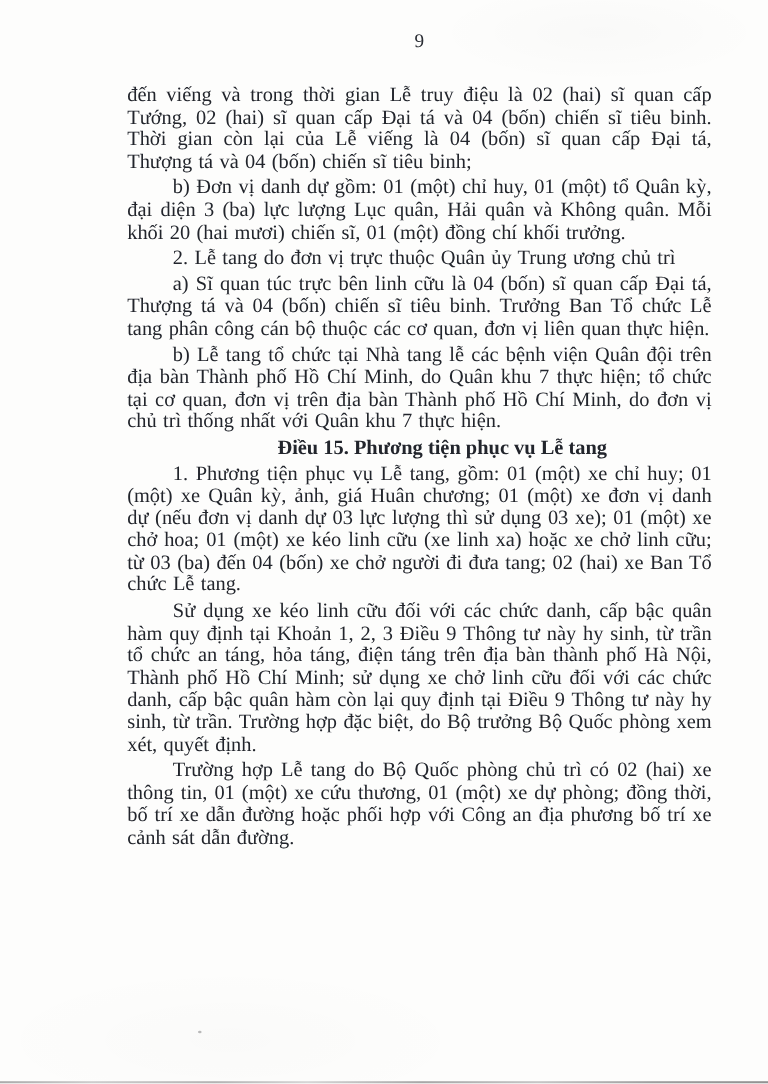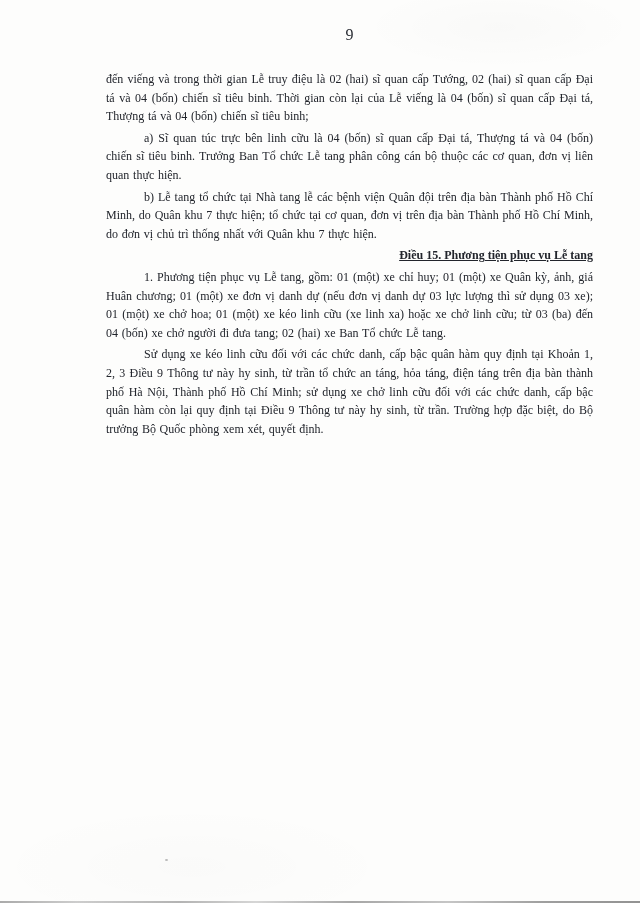--- a/index.html
+++ b/index.html
@@ -38,36 +38,35 @@
   }
   .page-number {
     text-align: center;
     font-size: 16px;
     line-height: 18px;
     margin-bottom: 26px;
     color: #2a2d34;
   }
   .body-text {
     text-align: justify;
-    font-size: 12px;
+    font-size: 17px;
     line-height: 18.6px;
   }
   .para {
     margin: 0 0 3px 0;
     text-indent: 38px;
     word-spacing: 0.06em;
   }
   .para.no-indent {
     text-indent: 0;
   }
   .para.heading {
     font-weight: bold;
-    text-align: right;
+    text-align: center;
     word-spacing: normal;
-    text-decoration: underline;
   }
   .scan-edge {
     position: absolute;
     left: 0;
     bottom: 0;
     width: 100%;
     height: 2px;
     background: linear-gradient(to right,
       #8f8f8f 0%, #bdbdbd 12%, #9b9b9b 28%, #c9c9c9 40%,
       #8a8a8a 55%, #b3b3b3 70%, #7f7f7f 85%, #6f6f6f 100%);
@@ -85,23 +84,26 @@
 </style>
 </head>
 <body>
 
 <div class="page">
   <div class="content">
     <div class="page-number">9</div>
 
     <div class="body-text">
       <p class="para no-indent">đến viếng và trong thời gian Lễ truy điệu là 02 (hai) sĩ quan cấp Tướng, 02 (hai) sĩ quan cấp Đại tá và 04 (bốn) chiến sĩ tiêu binh. Thời gian còn lại của Lễ viếng là 04 (bốn) sĩ quan cấp Đại tá, Thượng tá và 04 (bốn) chiến sĩ tiêu binh;</p>
+      <p class="para">b) Đơn vị danh dự gồm: 01 (một) chỉ huy, 01 (một) tổ Quân kỳ, đại diện 3 (ba) lực lượng Lục quân, Hải quân và Không quân. Mỗi khối 20 (hai mươi) chiến sĩ, 01 (một) đồng chí khối trưởng.</p>
+      <p class="para">2. Lễ tang do đơn vị trực thuộc Quân ủy Trung ương chủ trì</p>
       <p class="para">a) Sĩ quan túc trực bên linh cữu là 04 (bốn) sĩ quan cấp Đại tá, Thượng tá và 04 (bốn) chiến sĩ tiêu binh. Trưởng Ban Tổ chức Lễ tang phân công cán bộ thuộc các cơ quan, đơn vị liên quan thực hiện.</p>
       <p class="para">b) Lễ tang tổ chức tại Nhà tang lễ các bệnh viện Quân đội trên địa bàn Thành phố Hồ Chí Minh, do Quân khu 7 thực hiện; tổ chức tại cơ quan, đơn vị trên địa bàn Thành phố Hồ Chí Minh, do đơn vị chủ trì thống nhất với Quân khu 7 thực hiện.</p>
       <p class="para heading">Điều 15. Phương tiện phục vụ Lễ tang</p>
       <p class="para">1. Phương tiện phục vụ Lễ tang, gồm: 01 (một) xe chỉ huy; 01 (một) xe Quân kỳ, ảnh, giá Huân chương; 01 (một) xe đơn vị danh dự (nếu đơn vị danh dự 03 lực lượng thì sử dụng 03 xe); 01 (một) xe chở hoa; 01 (một) xe kéo linh cữu (xe linh xa) hoặc xe chở linh cữu; từ 03 (ba) đến 04 (bốn) xe chở người đi đưa tang; 02 (hai) xe Ban Tổ chức Lễ tang.</p>
       <p class="para">Sử dụng xe kéo linh cữu đối với các chức danh, cấp bậc quân hàm quy định tại Khoản 1, 2, 3 Điều 9 Thông tư này hy sinh, từ trần tổ chức an táng, hỏa táng, điện táng trên địa bàn thành phố Hà Nội, Thành phố Hồ Chí Minh; sử dụng xe chở linh cữu đối với các chức danh, cấp bậc quân hàm còn lại quy định tại Điều 9 Thông tư này hy sinh, từ trần. Trường hợp đặc biệt, do Bộ trưởng Bộ Quốc phòng xem xét, quyết định.</p>
+      <p class="para">Trường hợp Lễ tang do Bộ Quốc phòng chủ trì có 02 (hai) xe thông tin, 01 (một) xe cứu thương, 01 (một) xe dự phòng; đồng thời, bố trí xe dẫn đường hoặc phối hợp với Công an địa phương bố trí xe cảnh sát dẫn đường.</p>
     </div>
   </div>
 
   <div class="scan-speck"></div>
   <div class="scan-edge"></div>
 </div>
 
 </body></html>

